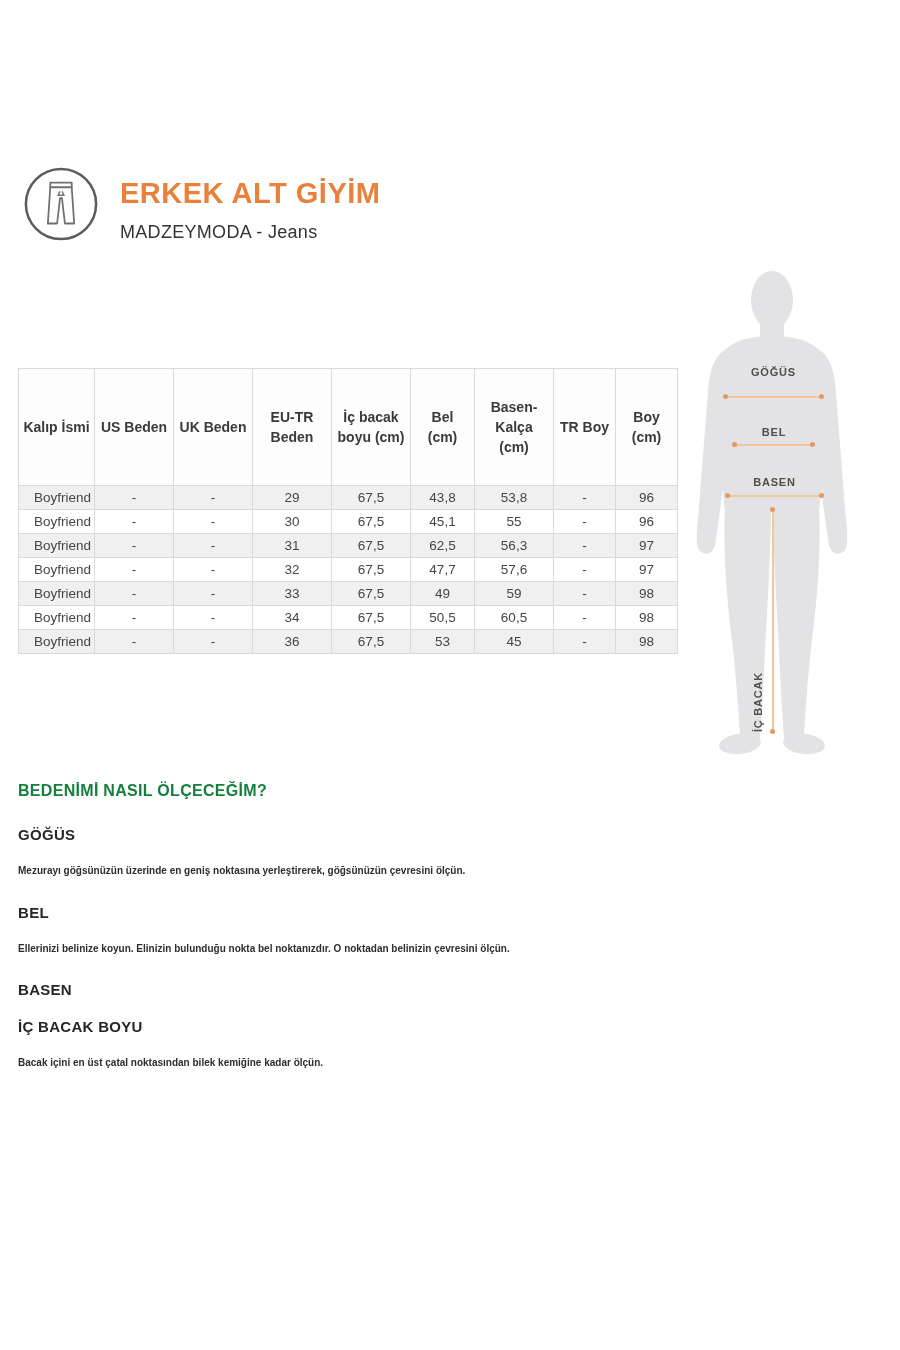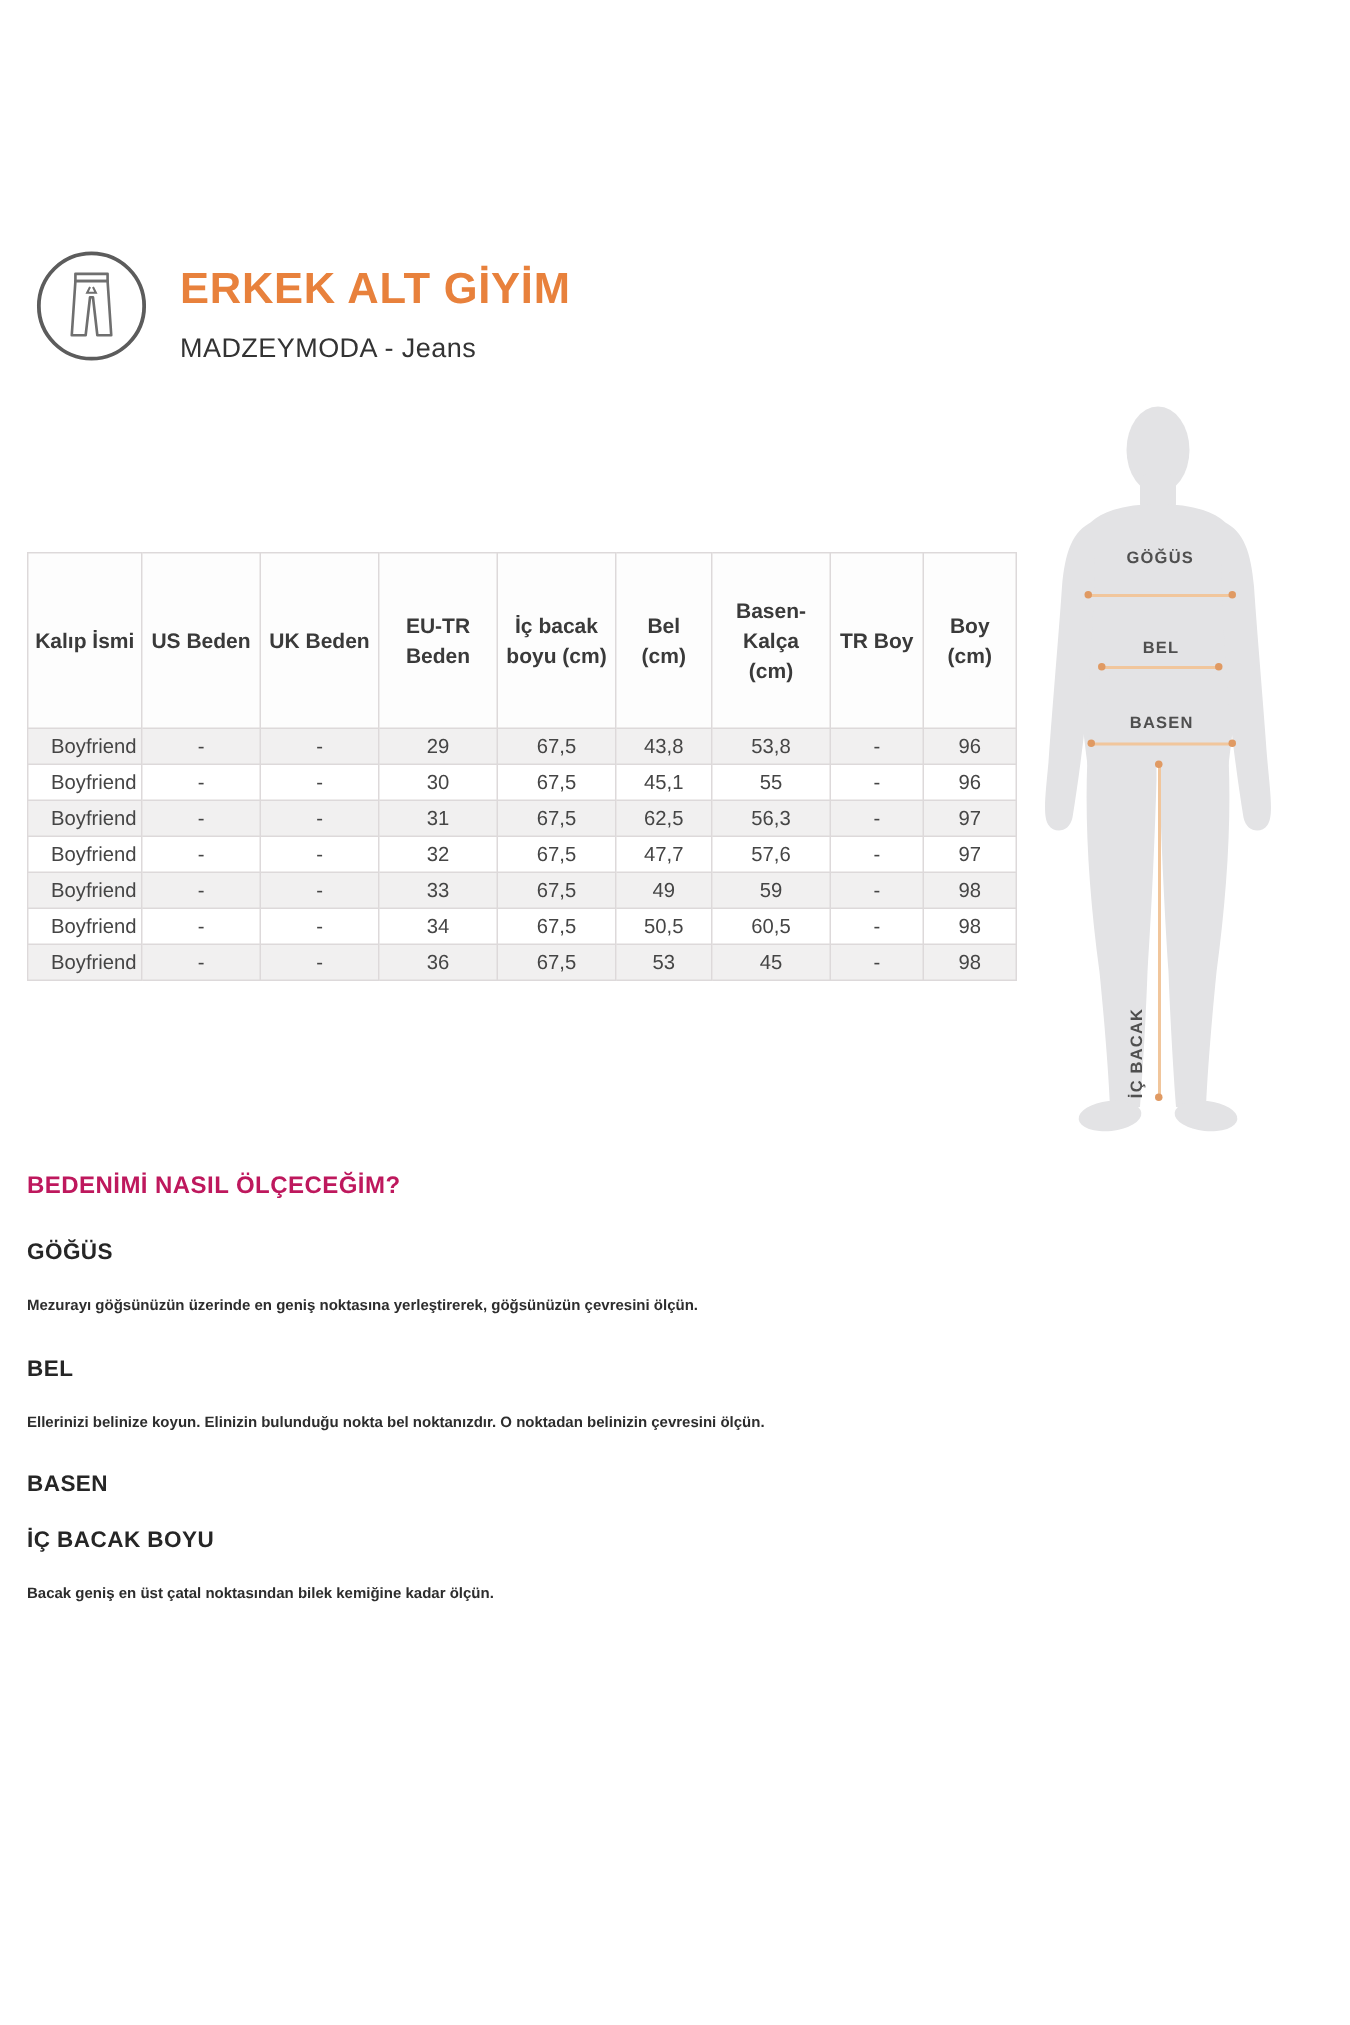--- a/index.html
+++ b/index.html
@@ -51,21 +51,21 @@
   .meas-dot { position:absolute; width:5px; height:5px; border-radius:50%; background:#e09a63; }
   .inseam-label {
     position:absolute; left:25px; top:438px; width:90px; height:16px;
     transform:rotate(-90deg); transform-origin:center;
     font-size:11px; font-weight:700; color:#4f4f4f; letter-spacing:0.8px; text-align:center;
   }
 
   
   .guide { position:absolute; left:18px; top:782px; width:768px; }
   .guide-heading {
-    font-size:16px; font-weight:800; color:#be185d; letter-spacing:0.3px; margin:0 0 26px;
+    font-size:16px; font-weight:800; color:#15803d; letter-spacing:0.3px; margin:0 0 26px;
   }
   .guide-title {
     font-size:15px; font-weight:800; color:#262626; letter-spacing:0.3px; margin:0 0 20px;
   }
   .guide-text {
     font-size:10px; font-weight:600; color:#2d2d2d; line-height:1.65; margin:0 0 24px;
   }
 </style>
 </head>
 <body>
@@ -235,17 +235,17 @@
 
   <div class="guide">
     <div class="guide-heading">BEDENİMİ NASIL ÖLÇECEĞİM?</div>
     <div id="guide-sections">
         <div class="guide-title">GÖĞÜS</div>
         <p class="guide-text">Mezurayı göğsünüzün üzerinde en geniş noktasına yerleştirerek, göğsünüzün çevresini ölçün.</p>
         <div class="guide-title">BEL</div>
         <p class="guide-text">Ellerinizi belinize koyun. Elinizin bulunduğu nokta bel noktanızdır. O noktadan belinizin çevresini ölçün.</p>
         <div class="guide-title">BASEN</div>
         <div class="guide-title">İÇ BACAK BOYU</div>
-        <p class="guide-text">Bacak geniş en üst çatal noktasından bilek kemiğine kadar ölçün.</p>
+        <p class="guide-text">Bacak içini en üst çatal noktasından bilek kemiğine kadar ölçün.</p>
       </div>
   </div>
 
 </div>
 
 </body></html>

